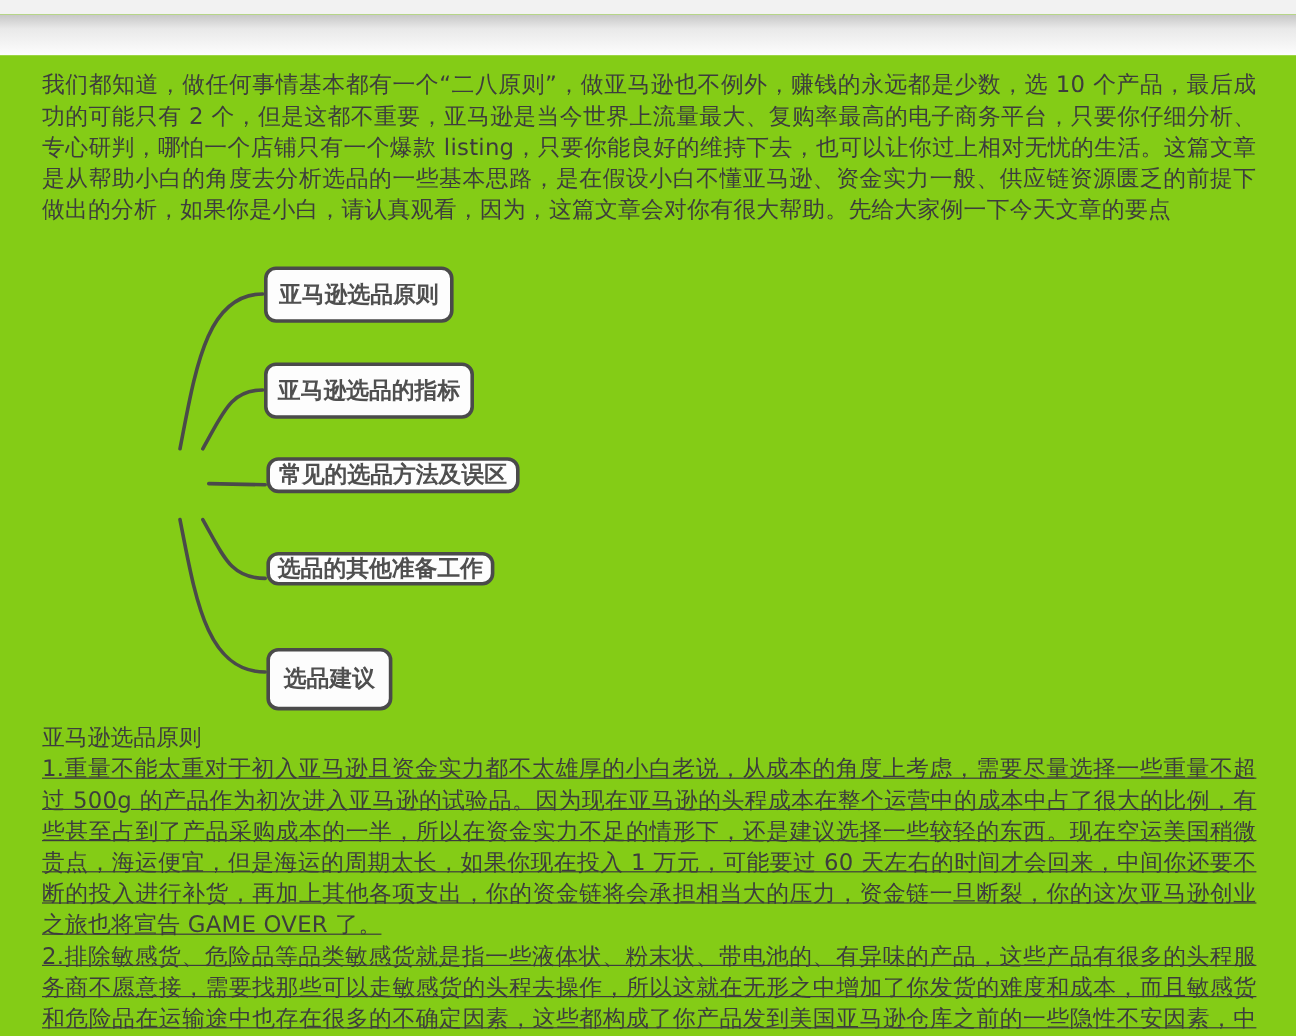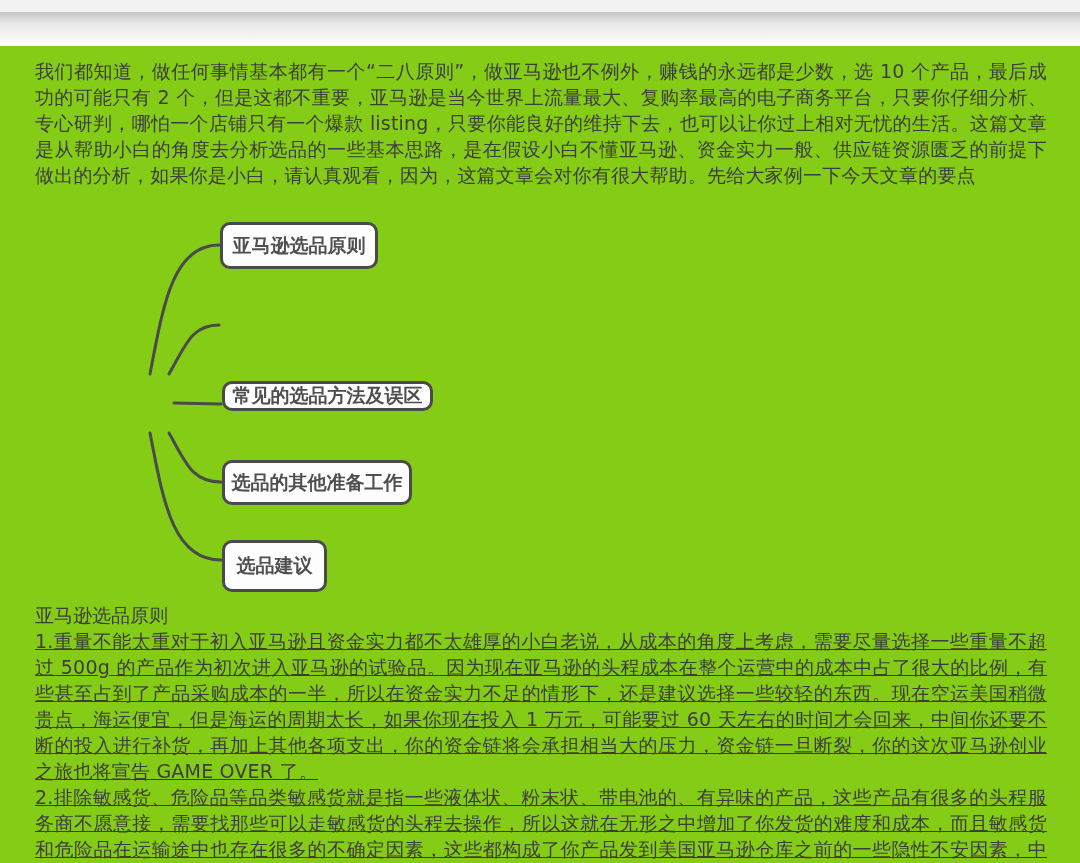--- a/index.html
+++ b/index.html
@@ -60,21 +60,21 @@
   .node-root {
     left: 70px; top: 166px;
     width: 103px; height: 60px;
     font-size: 27px;
     letter-spacing: 3px;
     border-radius: 9px;
   }
   .node-b1 { left: 220px; top: 15px;  width: 158px; height: 47px; font-size: 19px; }
   .node-b2 { left: 220px; top: 95px;  width: 175px; height: 47px; font-size: 19px; }
   .node-b3 { left: 222px; top: 174px; width: 211px; height: 30px; font-size: 19px; }
-  .node-b4 { left: 222px; top: 253px; width: 190px; height: 45px; font-size: 19px; }
+  .node-b4 { left: 222px; top: 253px; width: 190px; height: 28px; font-size: 19px; }
   .node-b5 { left: 222px; top: 333px; width: 105px; height: 52px; font-size: 19px; }
   .body-text {
     position: absolute;
     left: 35px;
     top: 590px;
     width: 1012px;
     font-size: 19px;
     line-height: 26px;
     color: #3d3d3d;
   }
@@ -101,20 +101,21 @@
     <svg width="520" height="395" viewBox="0 0 520 395">
       <g fill="none" stroke="#4a4a4a" stroke-width="3" stroke-linecap="round">
         <path d="M 150 167 C 163 100, 172 38, 219 38"></path>
         <path d="M 169 167 C 186 137, 192 118, 219 118"></path>
         <path d="M 174 196 L 221 197"></path>
         <path d="M 169 226 C 186 256, 192 275, 221 275"></path>
         <path d="M 150 226 C 163 292, 172 353, 221 353"></path>
       </g>
     </svg>
     <div class="node node-b1">亚马逊选品原则</div>
+    <div class="node node-b2">亚马逊选品的指标</div>
     <div class="node node-b3">常见的选品方法及误区</div>
     <div class="node node-b4">选品的其他准备工作</div>
     <div class="node node-b5">选品建议</div>
   </div>
 
   <div class="body-text">
     <div class="heading">亚马逊选品原则</div>
     <p>1.重量不能太重对于初入亚马逊且资金实力都不太雄厚的小白老说，从成本的角度上考虑，需要尽量选择一些重量不超过 500g 的产品作为初次进入亚马逊的试验品。因为现在亚马逊的头程成本在整个运营中的成本中占了很大的比例，有些甚至占到了产品采购成本的一半，所以在资金实力不足的情形下，还是建议选择一些较轻的东西。现在空运美国稍微贵点，海运便宜，但是海运的周期太长，如果你现在投入 1 万元，可能要过 60 天左右的时间才会回来，中间你还要不断的投入进行补货，再加上其他各项支出，你的资金链将会承担相当大的压力，资金链一旦断裂，你的这次亚马逊创业之旅也将宣告 GAME OVER 了。</p>
     <p>2.排除敏感货、危险品等品类敏感货就是指一些液体状、粉末状、带电池的、有异味的产品，这些产品有很多的头程服务商不愿意接，需要找那些可以走敏感货的头程去操作，所以这就在无形之中增加了你发货的难度和成本，而且敏感货和危险品在运输途中也存在很多的不确定因素，这些都构成了你产品发到美国亚马逊仓库之前的一些隐性不安因素，中间如果有一个环节出了问题，就会导致这个产品不能按时上架，会引起一系列的连锁反应，更会对你的信心造成打击。</p>
   </div>

